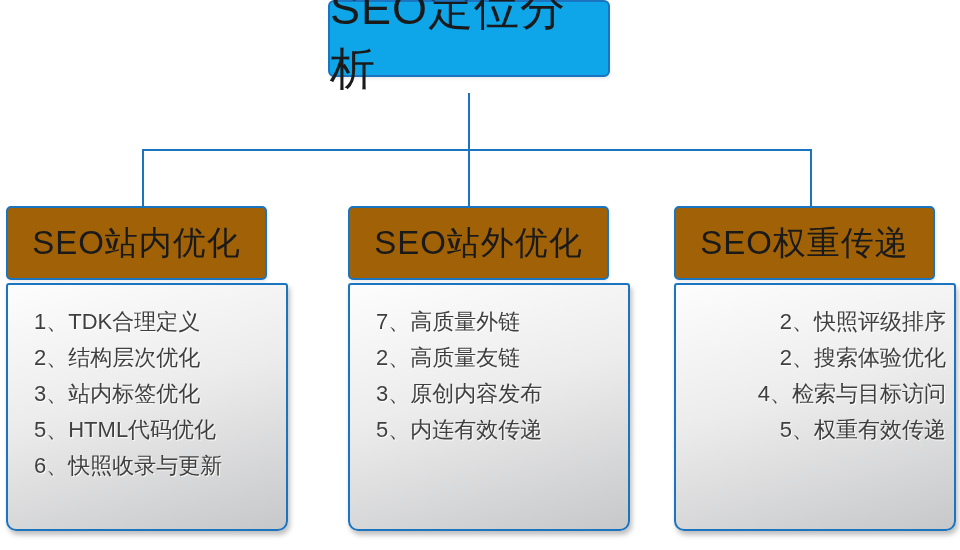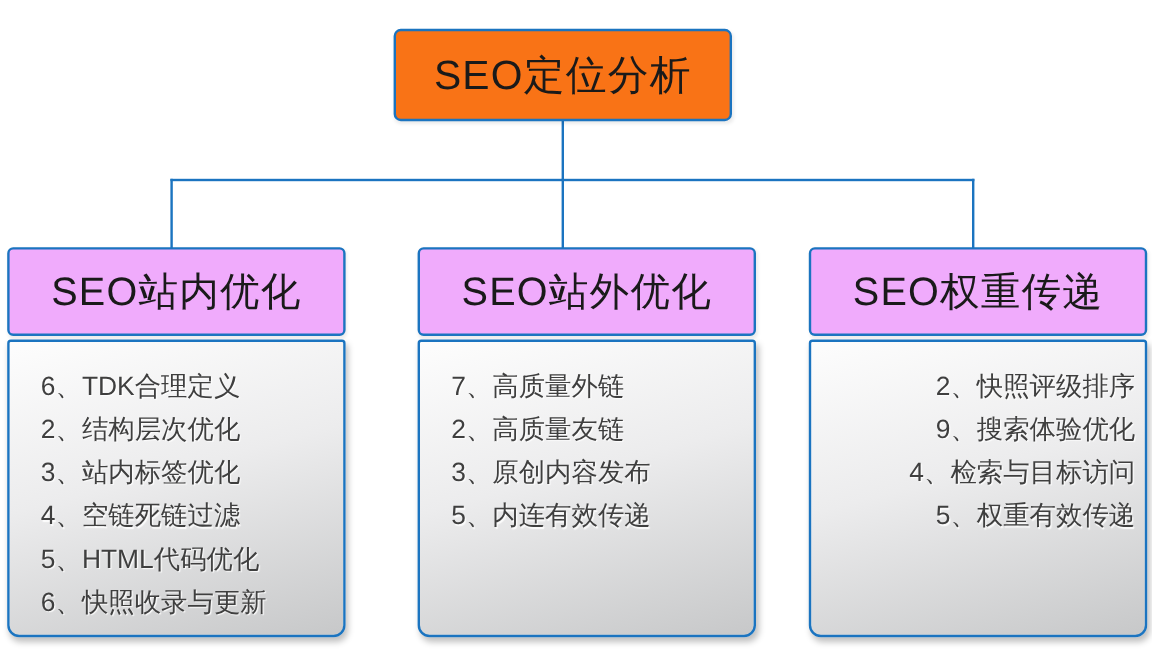--- a/index.html
+++ b/index.html
@@ -12,36 +12,36 @@
     font-family:"Liberation Sans", sans-serif;}
   .canvas{position:relative;width:960px;height:550px;background:#ffffff;}
 
   
   .line{position:absolute;background:var(--accent-blue);}
   .line.v{width:2px;}
   .line.h{height:2px;}
 
   
   .root-box{
-    position:absolute;left:328px;top:24px;width:282px;height:77px;
-    background:#f97316;border:2px solid var(--accent-blue);border-radius:6px;
+    position:absolute;left:328px;top:0;width:282px;height:77px;
+    background:#0ea5e9;border:2px solid var(--accent-blue);border-radius:6px;
     display:flex;align-items:center;justify-content:center;
-    font-size:34px;color:var(--text-dark);letter-spacing:1px;
+    font-size:45px;color:var(--text-dark);letter-spacing:1px;
     box-shadow:1px 2px 3px rgba(0,0,0,0.08);
   }
 
   
   .column{position:absolute;top:206px;width:282px;}
   .col-1{left:6px;}
   .col-2{left:348px;}
   .col-3{left:674px;text-align:right;}
 
   .header-box{
-    width:282px;height:74px;
-    background:#f0abfc;border:2px solid var(--accent-blue);border-radius:5px;
+    width:261px;height:74px;
+    background:#a16207;border:2px solid var(--accent-blue);border-radius:5px;
     display:flex;align-items:center;justify-content:center;
     font-size:33px;color:var(--text-dark);letter-spacing:1px;
     box-shadow:1px 2px 3px rgba(0,0,0,0.08);
   }
 
   .list-box{
     margin-top:3px;width:282px;height:248px;
     background:linear-gradient(165deg,#fdfdfd 0%,#ececed 45%,#c7c8c9 100%);
     border:2px solid var(--accent-blue);
     border-radius:3px 3px 10px 10px;
@@ -68,24 +68,23 @@
 
   <div class="root-box">
     <span>SEO定位分析</span>
   </div>
 
   <div class="column col-1">
     <div class="header-box">
       <span>SEO站内优化</span>
     </div>
     <div class="list-box">
-      <div class="list-item">6、TDK合理定义</div>
+      <div class="list-item">1、TDK合理定义</div>
       <div class="list-item">2、结构层次优化</div>
       <div class="list-item">3、站内标签优化</div>
-      <div class="list-item">4、空链死链过滤</div>
       <div class="list-item">5、HTML代码优化</div>
       <div class="list-item">6、快照收录与更新</div>
     </div>
   </div>
 
   <div class="column col-2">
     <div class="header-box">
       <span>SEO站外优化</span>
     </div>
     <div class="list-box">
@@ -95,19 +94,19 @@
       <div class="list-item">5、内连有效传递</div>
     </div>
   </div>
 
   <div class="column col-3">
     <div class="header-box">
       <span>SEO权重传递</span>
     </div>
     <div class="list-box">
       <div class="list-item">2、快照评级排序</div>
-      <div class="list-item">9、搜索体验优化</div>
+      <div class="list-item">2、搜索体验优化</div>
       <div class="list-item">4、检索与目标访问</div>
       <div class="list-item">5、权重有效传递</div>
     </div>
   </div>
 
 </div>
 
 </body></html>

